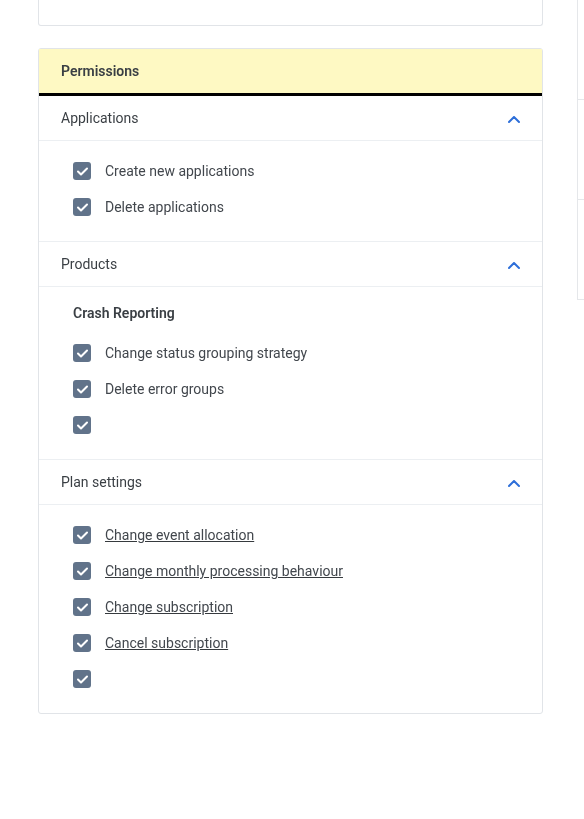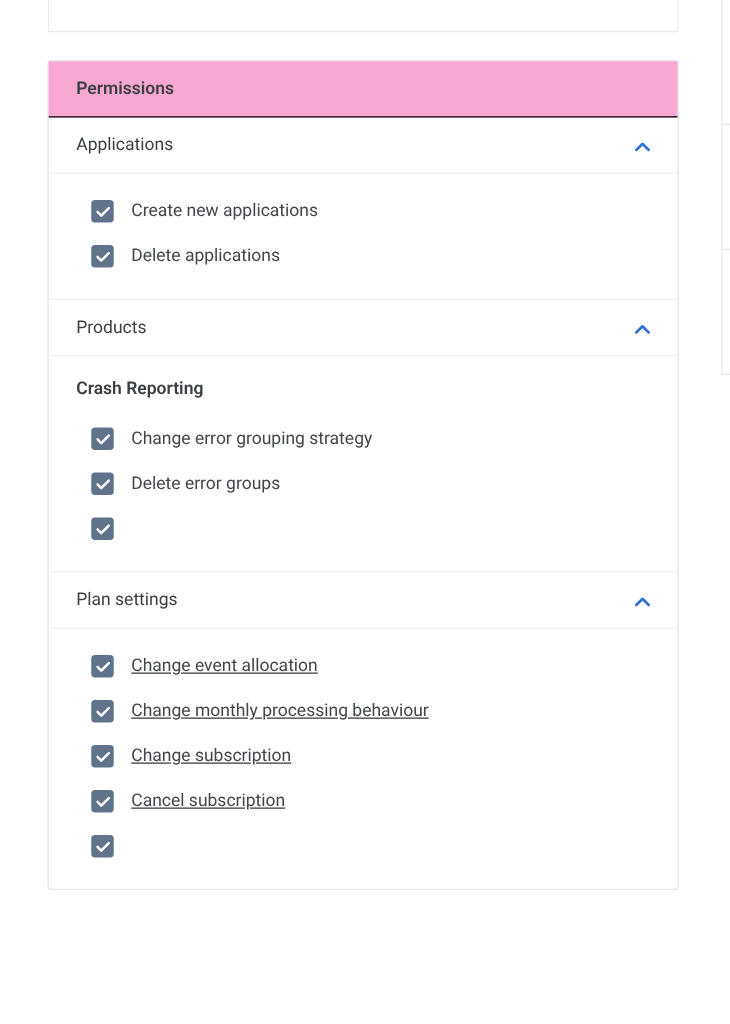--- a/index.html
+++ b/index.html
@@ -37,23 +37,23 @@
   .panel {
     position: absolute;
     left: 38px;
     top: 48px;
     width: 505px;
     border: 1px solid #e1e4e8;
     border-radius: 3px;
     background: #ffffff;
   }
   .panel-header {
-    background: #f9a8d4;
+    background: #fef9c3;
     padding: 14px 22px;
-    border-bottom: 1px solid #000000;
+    border-bottom: 3px solid #000000;
   }
   .panel-header h2 {
     font-size: 14px;
     font-weight: 600;
     color: #3a3f44;
   }
   .section-toggle {
     display: flex;
     justify-content: space-between;
     align-items: flex-end;
@@ -75,21 +75,21 @@
   .chevron svg { display: block; }
   .section-body {
     padding: 12px 22px 16px 22px;
     border-bottom: 1px solid #eceff2;
   }
   .section-body:last-child { border-bottom: none; text-decoration: underline; }
   .subheading {
     font-size: 14px;
     font-weight: 600;
     color: #3a3f44;
-    margin: 6px 0 14px 0;
+    margin: 6px 0 14px 12px;
   }
   .perm-row {
     display: flex;
     align-items: center;
     gap: 14px;
     padding: 9px 12px;
   }
   .checkbox {
     width: 18px;
     height: 18px;
@@ -160,21 +160,21 @@
     </span>
   </div>
   <div class="section-body">
     <div class="subheading">Crash Reporting</div>
     <div class="perm-row">
       <span class="checkbox">
         <svg width="11" height="9" viewBox="0 0 11 9">
             <path d="M1 4.5 L4 7.5 L10 1.5" stroke="#ffffff" stroke-width="2" fill="none" stroke-linecap="round" stroke-linejoin="round"></path>
           </svg>
       </span>
-      <span class="perm-label">Change error grouping strategy</span>
+      <span class="perm-label">Change status grouping strategy</span>
     </div>
     <div class="perm-row">
       <span class="checkbox">
         <svg width="11" height="9" viewBox="0 0 11 9">
             <path d="M1 4.5 L4 7.5 L10 1.5" stroke="#ffffff" stroke-width="2" fill="none" stroke-linecap="round" stroke-linejoin="round"></path>
           </svg>
       </span>
       <span class="perm-label">Delete error groups</span>
     </div>
     <div class="perm-row">

